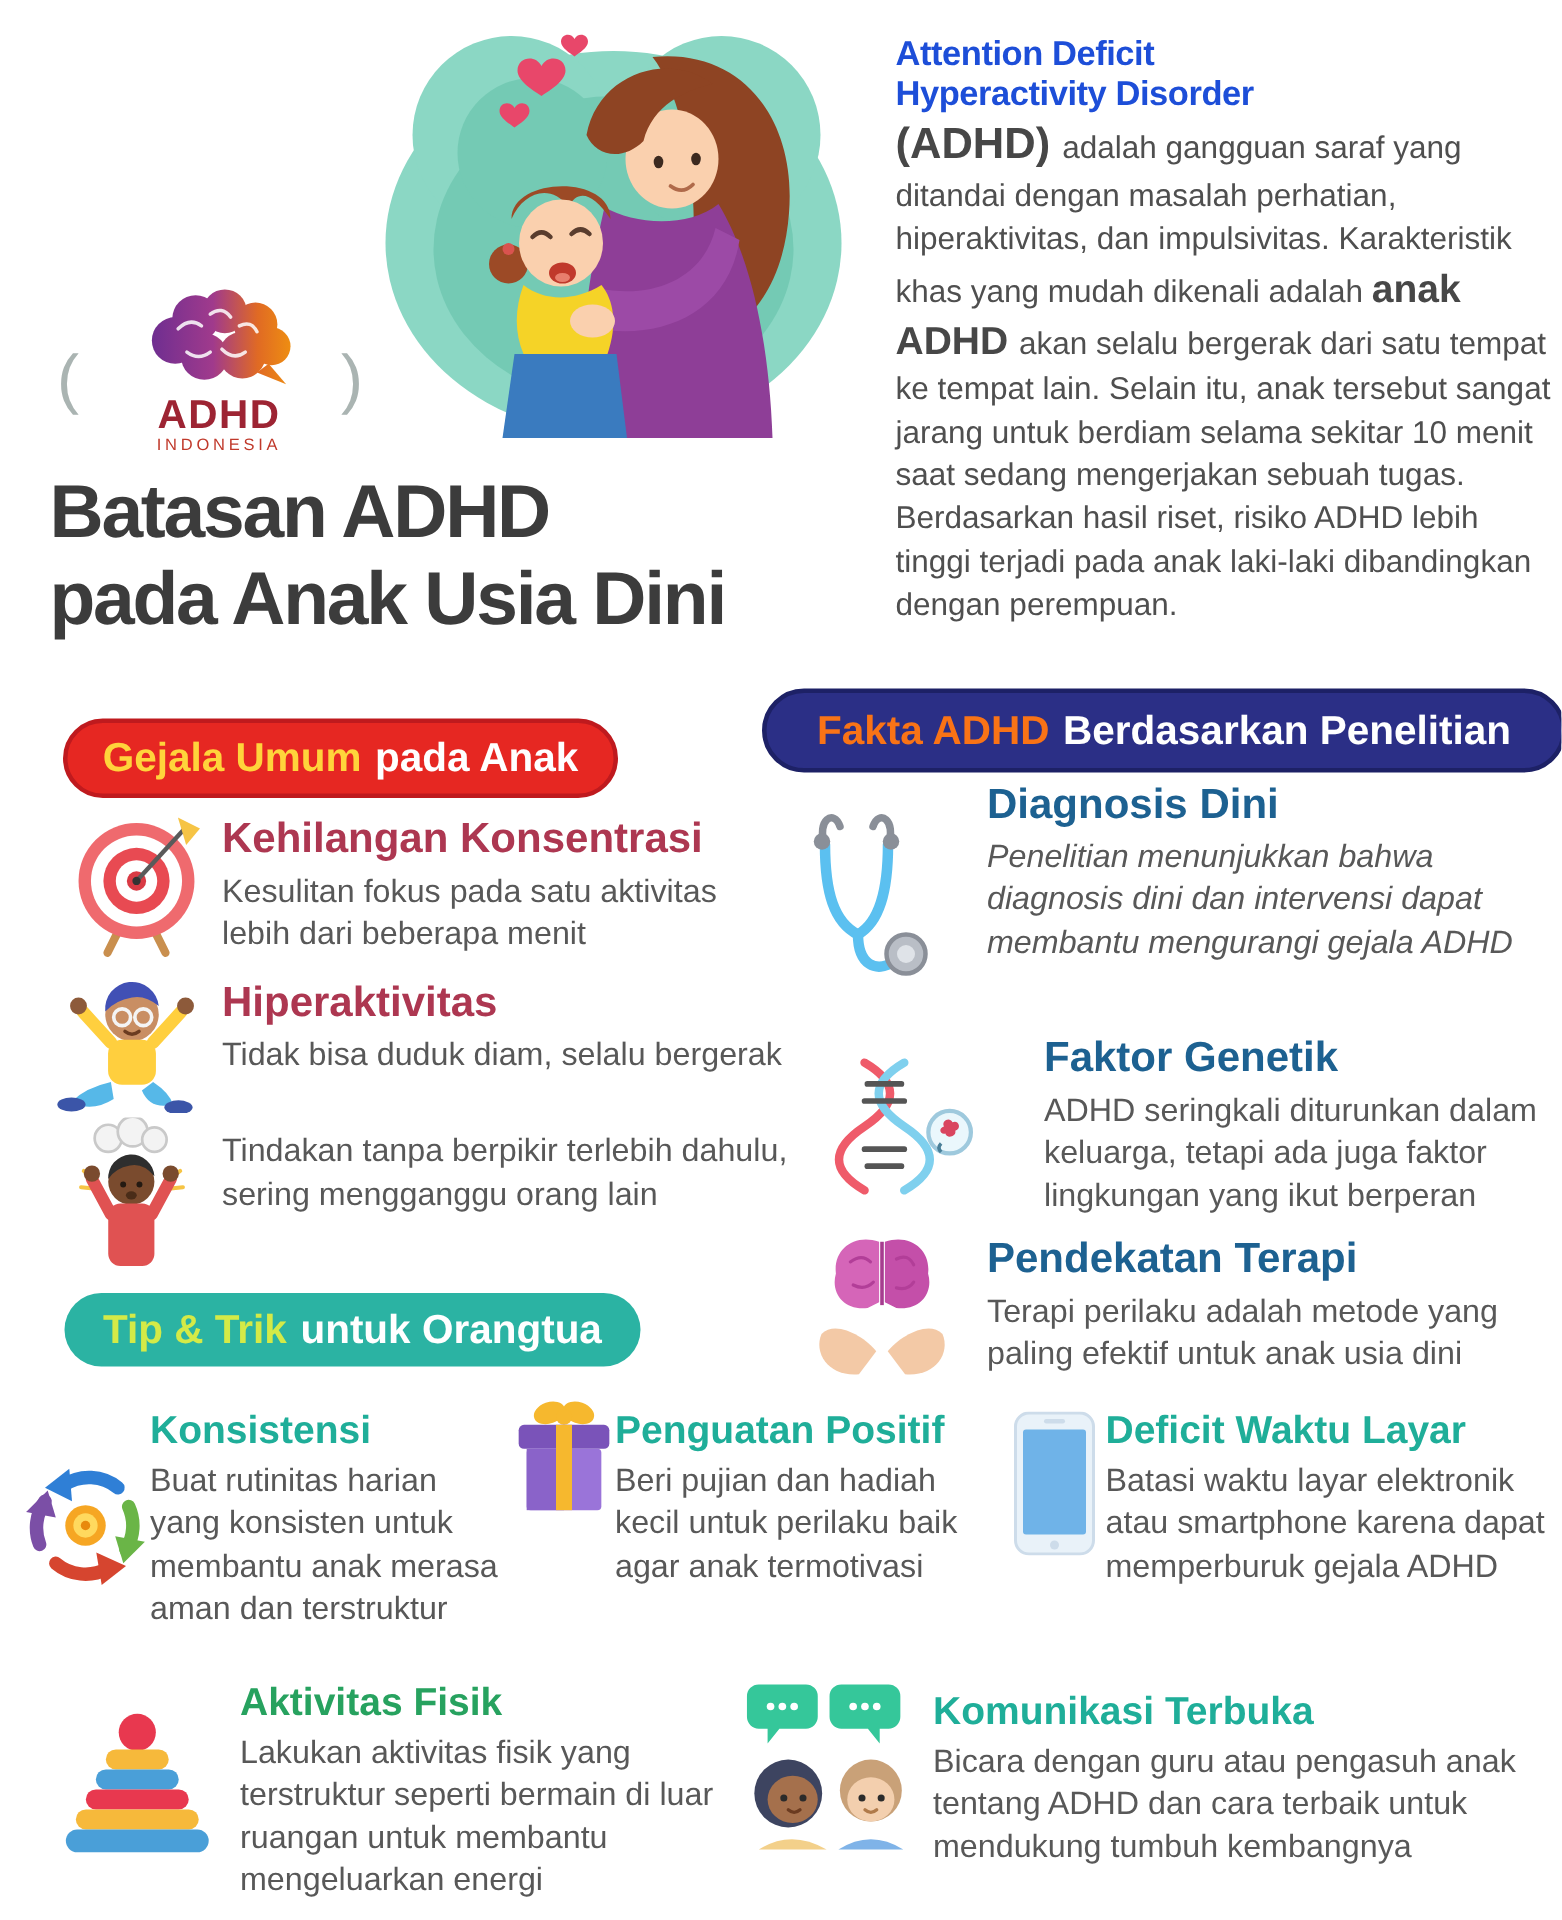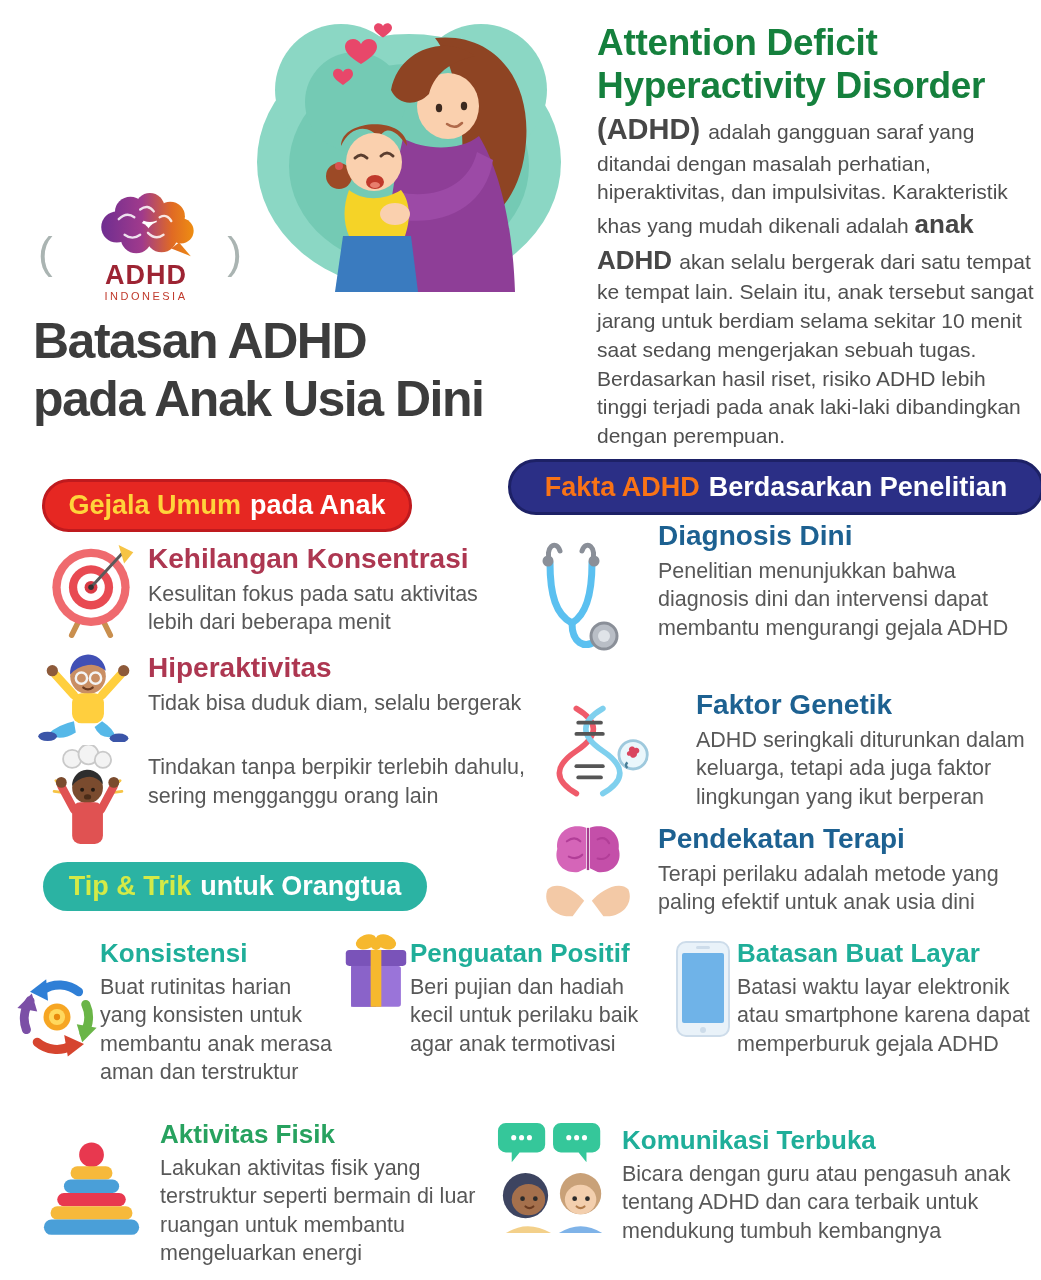--- a/index.html
+++ b/index.html
@@ -10,21 +10,21 @@
   .abs{position:absolute;}
   
   .logo{left:36px;top:190px;width:220px;height:128px;text-align:center;}
   .logo .paren{position:absolute;top:38px;font-size:44px;color:#aab4b2;font-weight:400;}
   .logo .paren.l{left:2px;}
   .logo .paren.r{right:14px;}
   .logo-adhd{font-size:27px;font-weight:800;color:#9d2433;letter-spacing:1px;line-height:1;margin-top:-4px;}
   .logo-ind{font-size:11px;font-weight:400;color:#c0392b;letter-spacing:2.5px;margin-top:1px;}
   
   .intro{left:597px;top:22px;width:443px;color:#4f4f4f;}
-  .intro-head{font-size:37px;font-weight:800;color:#15803d;line-height:1.16;letter-spacing:-.3px;}
+  .intro-head{font-size:23px;font-weight:800;color:#1d4ed8;line-height:1.16;letter-spacing:-.3px;}
   .intro-body{font-size:21px;line-height:1.37;margin-top:2px;}
   .intro-body .badhd{font-size:29px;font-weight:800;color:#474747;}
   .intro-body .banak{font-size:26px;font-weight:800;color:#474747;}
   
   .title{left:33px;top:312px;width:556px;font-size:50px;font-weight:800;color:#3c3c3c;line-height:1.16;letter-spacing:-1.5px;}
   
   .badge{display:flex;align-items:center;justify-content:center;border-radius:28px;font-weight:800;white-space:nowrap;}
   .badge .hl{margin-right:9px;}
   .badge-gejala{left:42px;top:479px;width:364px;height:47px;background:#e62722;border:3px solid#bf1a1e;font-size:27px;}
   .badge-gejala .hl{color:#ffd43b;}
@@ -237,21 +237,21 @@
         <path d="M44,90 C44,110 56,116 68,108" stroke="#5bc0f0" stroke-width="7"></path>
       </g>
       <circle cx="20" cy="28" r="5.5" fill="#8a8f98"></circle>
         <circle cx="66" cy="28" r="5.5" fill="#8a8f98"></circle>
       <circle cx="76" cy="103" r="13" fill="#b9bec6" stroke="#8a8f98" stroke-width="3"></circle>
       <circle cx="76" cy="103" r="6" fill="#dfe3e8"></circle>
     </svg>
   </div>
   <div class="abs" style="left:658px;top:521px;width:382px;">
     <div class="item-title fakta-title">Diagnosis Dini</div>
-    <div class="item-desc" style="width:360px;">Penelitian menunjukkan bahwa diagnosis dini dan intervensi dapat membantu mengurangi gejala ADHD</div>
+    <div class="item-desc" style="width:360px;font-style:italic;">Penelitian menunjukkan bahwa diagnosis dini dan intervensi dapat membantu mengurangi gejala ADHD</div>
   </div>
 
   <div class="abs icon-box" style="left:548px;top:703px;width:104px;height:96px;">
     <svg viewBox="0 0 110 100">
       <g fill="none" stroke-width="6" stroke-linecap="round">
         <path d="M30,5 Q66,26 30,50 Q-6,74 30,95" stroke="#ef5b6a"></path>
         <path d="M58,5 Q22,26 58,50 Q94,74 58,95" stroke="#7fd0ee"></path>
       </g>
       <g stroke="#555" stroke-width="4" stroke-linecap="round">
         <line x1="32" y1="20" x2="56" y2="20"></line>
@@ -342,21 +342,21 @@
 
   <div class="abs icon-box" style="left:676px;top:941px;width:54px;height:96px;">
     <svg viewBox="0 0 54 96">
       <rect x="1" y="1" width="52" height="94" rx="9" fill="#e9f2f9" stroke="#cddcea" stroke-width="2"></rect>
       <rect x="6" y="12" width="42" height="70" rx="2" fill="#6fb3e8"></rect>
       <rect x="20" y="5" width="14" height="3" rx="1.5" fill="#cddcea"></rect>
       <circle cx="27" cy="89" r="3" fill="#cddcea"></circle>
     </svg>
   </div>
   <div class="abs" style="left:737px;top:939px;width:305px;">
-    <div class="item-title tips-title">Batasan Buat Layar</div>
+    <div class="item-title tips-title">Deficit Waktu Layar</div>
     <div class="item-desc" style="width:300px;">Batasi waktu layar elektronik atau smartphone karena dapat memperburuk gejala ADHD</div>
   </div>
 
   <div class="abs icon-box" style="left:42px;top:1138px;width:100px;height:108px;">
     <svg viewBox="0 0 105 108">
       <circle cx="52" cy="15" r="13" fill="#e8384f"></circle>
       <rect x="30" y="27" width="44" height="14" rx="7" fill="#f6b93b"></rect>
       <rect x="23" y="41" width="58" height="14" rx="7" fill="#4a9fd8"></rect>
       <rect x="16" y="55" width="72" height="14" rx="7" fill="#e8384f"></rect>
       <rect x="9" y="69" width="86" height="14" rx="7" fill="#f6b93b"></rect>

